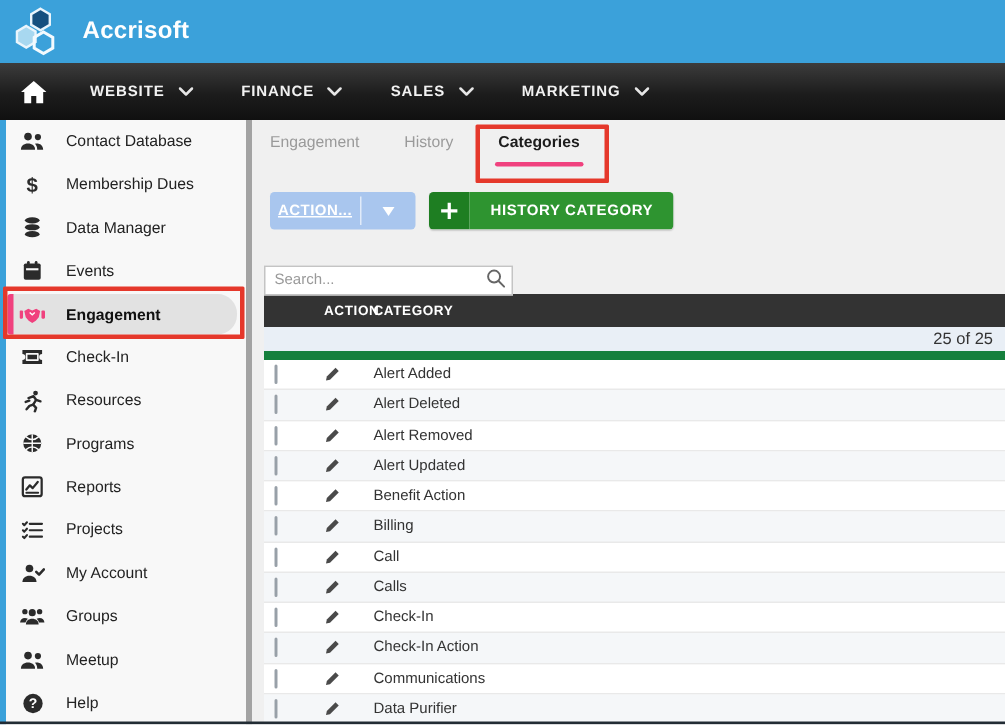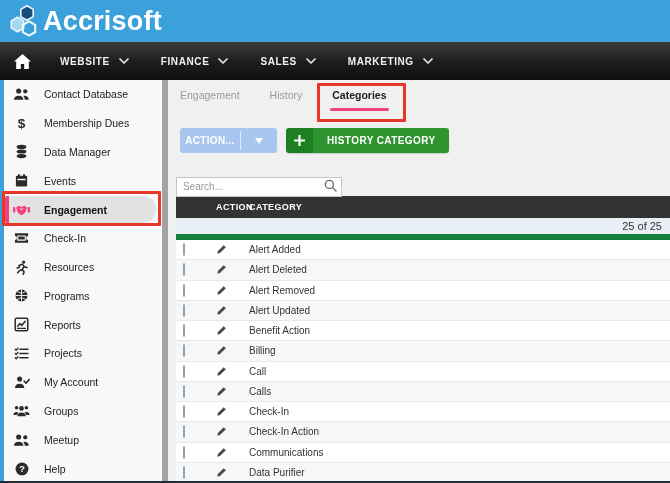--- a/index.html
+++ b/index.html
@@ -6,37 +6,37 @@
   html,body { background:#fff; }
   .screen {
     position:relative; width:670px; height:483px; overflow:hidden;
     font-family:"Liberation Sans", sans-serif; background:#f0f0f0;
   }
   
   .app-header {
     height:42px; background:var(--header-blue,#3ba1da);
     display:flex; align-items:center; padding-left:7px;
   }
-  .brand-text { color:#fff; font-size:27px; font-weight:600; letter-spacing:.2px; margin-left:0; }
+  .brand-text { color:#fff; font-size:16px; font-weight:600; letter-spacing:.2px; margin-left:12px; }
   
   .nav {
     height:38px; background:linear-gradient(180deg,#3c3c3c 0%,#1c1c1c 55%,#101010 100%);
     display:flex; align-items:stretch;
   }
   .nav-home { width:44px; display:flex; align-items:center; justify-content:center; cursor:pointer; }
   .nav-item {
     position:relative; display:flex; align-items:center; gap:9px; padding:0 16px;
     color:#f1f1f1; font-size:10px; font-weight:bold; letter-spacing:.6px; cursor:pointer;
   }
   .nav-item.active { background:#f3f3f3; color:#141414; padding:0 13px; }
   .nav-item .chev { opacity:.95; }
   
   .body { display:flex; height:403px; }
   .sidebar {
-    position:relative; width:168px; background:#f8f8f8; border-right:6px solid #a3a3a3; flex:none;
+    position:relative; width:168px; background:#f8f8f8; border-right:4px solid #a3a3a3; flex:none;
   }
   .sidebar-stripe { position:absolute; left:0; top:0; bottom:0; width:4px; background:var(--header-blue,#3ba1da); }
   .sidebar ul { list-style:none; position:absolute; left:4px; right:0; top:0; bottom:0; display:flex; flex-direction:column; }
   .sidebar li {
     position:relative; flex:1; display:flex; align-items:center; gap:13px;
     padding-left:8px; cursor:pointer;
   }
   .sidebar li .ico { width:19px; display:flex; justify-content:center; flex:none; position:relative; z-index:2; }
   .sidebar li .lbl { font-size:10.5px; color:#222; position:relative; z-index:2; }
   .sidebar li.active .lbl { font-weight:bold; color:#111; }
@@ -58,21 +58,21 @@
   .tab.active { color:#1c1c1c; font-weight:bold; }
   .tab.active .underline {
     position:absolute; left:0; right:0; bottom:5px; height:3.5px;
     background:var(--accent-pink,#f0417e); border-radius:2px;
   }
   .toolbar { position:absolute; top:48px; left:12px; height:25px; display:flex; gap:9px; }
   .btn-action {
     width:97px; display:flex; align-items:stretch; background:var(--action-blue,#a9c6ee);
     border-radius:3px; color:#fff; cursor:pointer; overflow:hidden;
   }
-  .btn-action .lab { flex:1; display:flex; align-items:center; justify-content:center; font-size:10px; font-weight:bold; letter-spacing:.3px; }
+  .btn-action .lab { flex:1; display:flex; align-items:center; justify-content:center; font-size:10px; font-weight:bold; letter-spacing:.3px;text-decoration:underline; }
   .btn-action .sep { width:1px; background:rgba(255,255,255,.65); margin:3px 0; }
   .btn-action .arrow-zone { width:36px; display:flex; align-items:center; justify-content:center; }
   .tri-down { width:0; height:0; border-left:4.5px solid transparent; border-right:4.5px solid transparent; border-top:6px solid #fff; }
   .btn-add {
     display:flex; align-items:stretch; border-radius:3px; overflow:hidden; cursor:pointer;
     box-shadow:0 1px 1px rgba(0,0,0,.15);
     justify-content:center;
   }
   .btn-add .plus-cell { width:27px; background:var(--green-dark,#1e7e22); display:flex; align-items:center; justify-content:center; }
   .btn-add .lab { background:var(--green,#2e9430); color:#fff; font-size:10px; font-weight:bold; letter-spacing:.4px; display:flex; align-items:center; padding:0 14px; }

